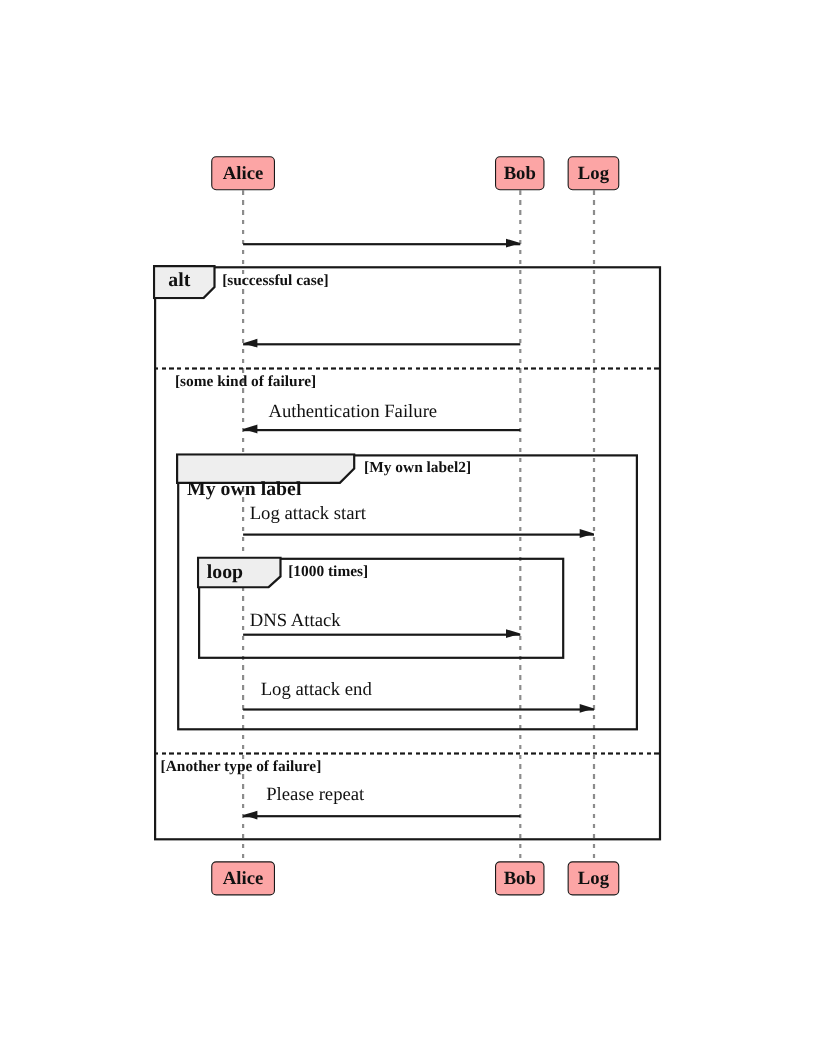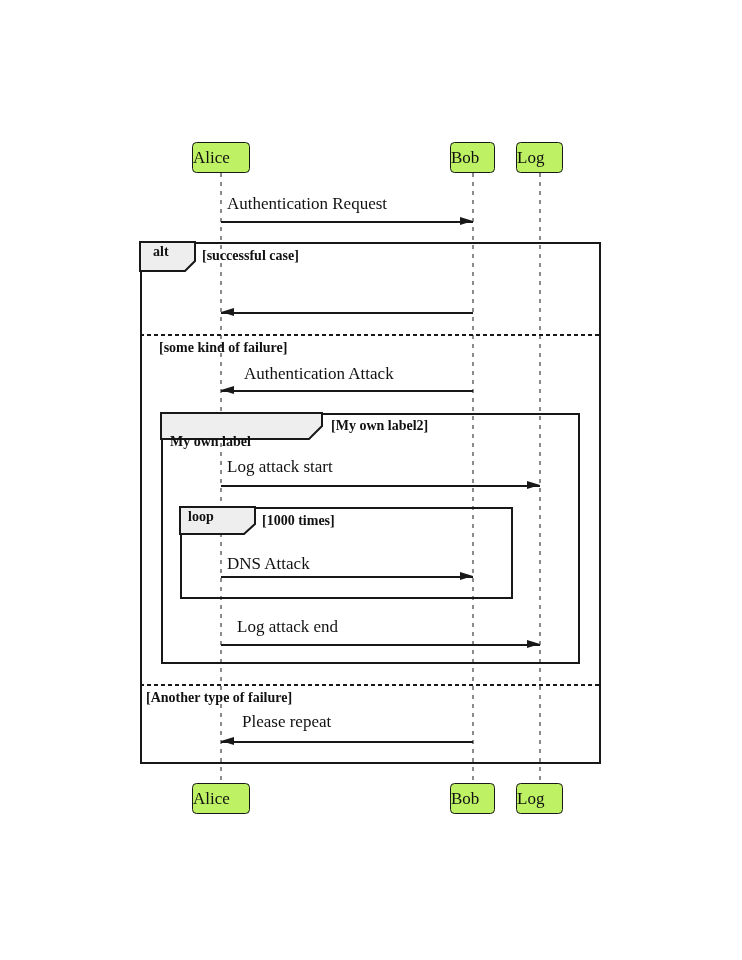--- a/index.html
+++ b/index.html
@@ -5,27 +5,27 @@
   html,body{margin:0;padding:0;background:#ffffff;}
   #canvas{
     position:relative;width:742px;height:960px;background:#ffffff;overflow:hidden;
     font-family:"Liberation Serif","DejaVu Serif",serif;color:#111111;
   }
   .lifeline{
     position:absolute;top:173px;height:611px;width:1.5px;
     background:repeating-linear-gradient(180deg,#8c8c8c 0 4px,transparent 4px 9px);
   }
   .actor{
-    position:absolute;height:31px;background:#bef264;border:1.5px solid #181818;
-    border-radius:4.5px;display:flex;align-items:center;justify-content:flex-start;
-    font-size:17px;line-height:1;box-sizing:border-box;
+    position:absolute;height:31px;background:#fca5a5;border:1.5px solid #181818;
+    border-radius:4.5px;display:flex;align-items:center;justify-content:center;
+    font-size:17px;line-height:1;box-sizing:border-box;font-weight:bold;
   }
   .frame{position:absolute;border:2px solid #181818;box-sizing:border-box;background:transparent;}
   .pentagon{position:absolute;}
-  .op-label{position:absolute;font-weight:bold;font-size:14px;white-space:nowrap;line-height:1.2;}
+  .op-label{position:absolute;font-weight:bold;font-size:18px;white-space:nowrap;line-height:1.2;}
   .guard{position:absolute;font-weight:bold;font-size:14px;white-space:nowrap;line-height:1.3;}
   .divider{
     position:absolute;height:1.5px;left:140px;width:461px;
     background:repeating-linear-gradient(90deg,#181818 0 4px,transparent 4px 7px);
   }
   .msg-label{position:absolute;font-size:17px;white-space:nowrap;line-height:1.2;}
   .msg-line{position:absolute;height:1.5px;background:#181818;}
   .head-r{
     position:absolute;width:0;height:0;
     border-left:13px solid #181818;border-top:4.5px solid transparent;border-bottom:4.5px solid transparent;
@@ -67,28 +67,27 @@
   <div class="guard" style="left:202px;top:247px;">[successful case]</div>
   <div class="guard" style="left:159px;top:339px;text-align:right;">[some kind of failure]</div>
   <div class="guard" style="left:146px;top:689px;">[Another type of failure]</div>
 
   <div class="op-label" style="left:170px;top:434px;">My own label</div>
   <div class="guard" style="left:331px;top:417px;">[My own label2]</div>
 
   <div class="op-label" style="left:188px;top:509px;">loop</div>
   <div class="guard" style="left:262px;top:512px;">[1000 times]</div>
 
-  <div class="msg-label" style="left:227px;top:194px;">Authentication Request</div>
   <div class="msg-line" style="left:221px;top:221px;width:252px;"></div>
   <div class="head-r" style="left:460px;top:217px;"></div>
 
   <div class="msg-line" style="left:221px;top:312px;width:252px;"></div>
   <div class="head-l" style="left:221px;top:308px;"></div>
 
-  <div class="msg-label" style="left:244px;top:364px;">Authentication Attack</div>
+  <div class="msg-label" style="left:244px;top:364px;">Authentication Failure</div>
   <div class="msg-line" style="left:221px;top:390px;width:252px;"></div>
   <div class="head-l" style="left:221px;top:386px;"></div>
 
   <div class="msg-label" style="left:227px;top:457px;">Log attack start</div>
   <div class="msg-line" style="left:221px;top:485px;width:319px;"></div>
   <div class="head-r" style="left:527px;top:481px;"></div>
 
   <div class="msg-label" style="left:227px;top:554px;">DNS Attack</div>
   <div class="msg-line" style="left:221px;top:576px;width:252px;"></div>
   <div class="head-r" style="left:460px;top:572px;"></div>

